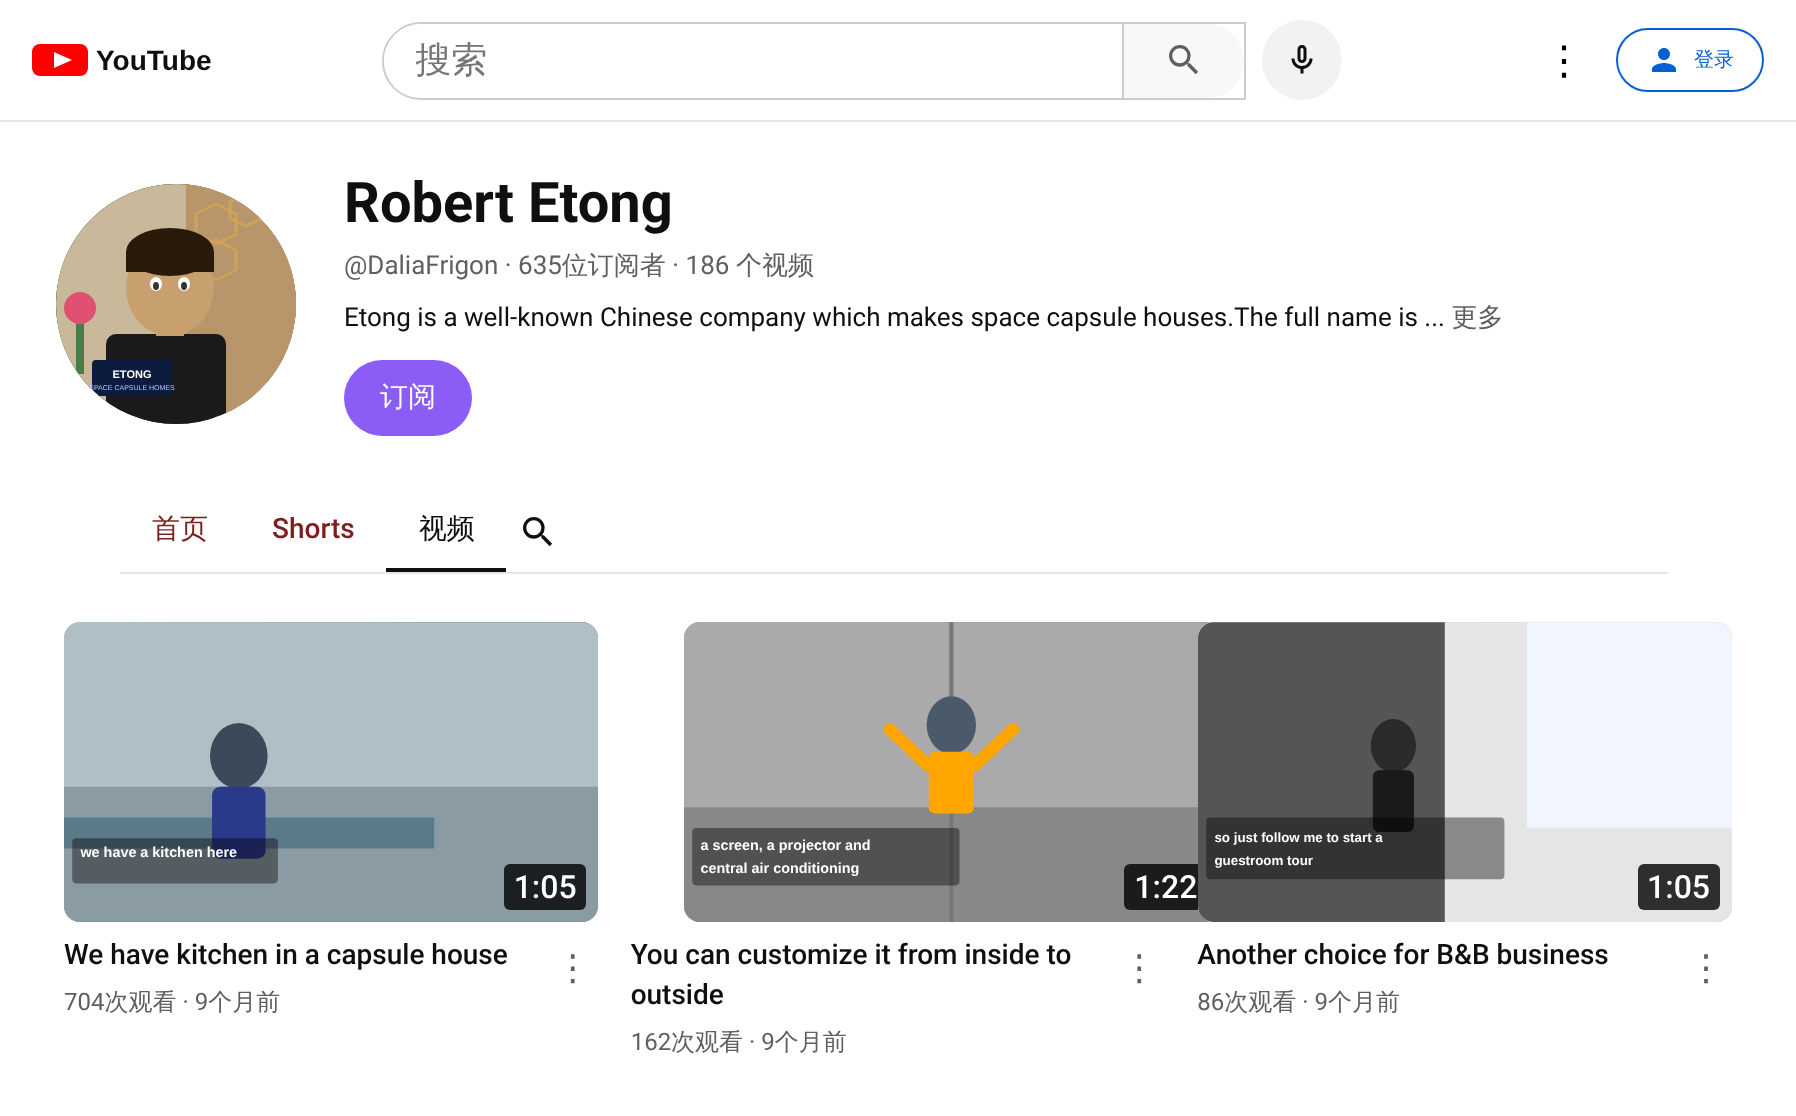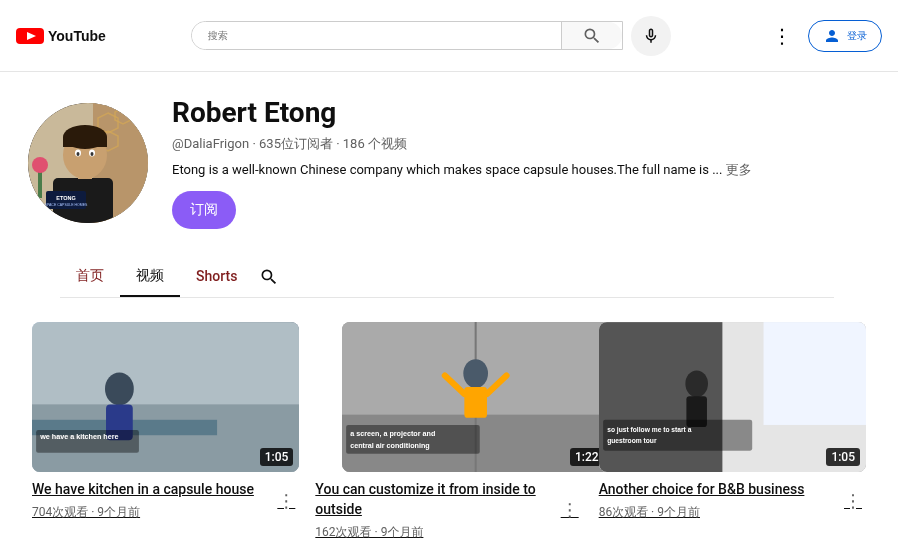--- a/index.html
+++ b/index.html
@@ -3,21 +3,21 @@
   <meta charset="utf-8">
   <style>
     * { box-sizing: border-box; margin: 0; padding: 0; }
     body { font-family: 'Roboto', Arial, sans-serif; background: #fff; color: #0f0f0f; width: 898px; min-height: 558px; overflow-x: hidden; }
 
     
     .header {
       display: flex;
       align-items: center;
       padding: 0 16px;
-      height: 72px;
+      height: 61px;
       background: #fff;
       border-bottom: 1px solid #e5e5e5;
       gap: 16px;
     }
     .logo-area {
       display: flex;
       align-items: center;
       gap: 4px;
       min-width: 120px;
     }
@@ -35,21 +35,21 @@
     .search-box {
       display: flex;
       flex: 1;
       border: 1px solid #ccc;
       border-radius: 40px 0 0 40px;
       overflow: hidden;
     }
     .search-input {
       flex: 1;
       padding: 8px 16px;
-      font-size: 10px;
+      font-size: 18px;
       border: none;
       outline: none;
       color: #0f0f0f;
       background: #fff;
     }
     .search-btn {
       background: #f8f8f8;
       border: none;
       border-left: 1px solid #ccc;
       padding: 0 20px;
@@ -209,30 +209,29 @@
       position: relative;
       overflow: hidden;
       margin-bottom: 8px;
     }
     .duration-badge {
       position: absolute;
       bottom: 6px;
       right: 6px;
       background: rgba(0,0,0,0.8);
       color: #fff;
-      font-size: 12px;
+      font-size: 16px;
       font-weight: 500;
       padding: 2px 5px;
       border-radius: 3px;
     }
     .video-meta {
       display: flex;
       gap: 8px;
-      align-items: center;
-      text-decoration: underline;
+      align-items: flex-start;
     }
     .video-info {
       flex: 1;
     }
     .video-title {
       font-size: 14px;
       font-weight: 500;
       color: #0f0f0f;
       line-height: 1.4;
       margin-bottom: 4px;
@@ -366,22 +365,22 @@
       <div class="channel-desc">
         <span>Etong is a well-known Chinese company which makes space capsule houses.The full name is ...</span>
         <span class="more-link">更多</span>
       </div>
       <button class="subscribe-btn">订阅</button>
     </div>
   </div>
 
   <div class="tabs">
     <a class="tab-item">首页</a>
+    <a class="tab-item">Shorts</a>
     <a class="tab-item active">视频</a>
-    <a class="tab-item">Shorts</a>
     <button class="tab-search">
       <svg width="20" height="20" viewBox="0 0 24 24" fill="#0f0f0f">
         <path d="M15.5 14h-.79l-.28-.27A6.471 6.471 0 0 0 16 9.5 6.5 6.5 0 1 0 9.5 16c1.61 0 3.09-.59 4.23-1.57l.27.28v.79l5 4.99L20.49 19l-4.99-5zm-6 0C7.01 14 5 11.99 5 9.5S7.01 5 9.5 5 14 7.01 14 9.5 11.99 14 9.5 14z"></path>
       </svg>
     </button>
   </div>
 </div>
 
 <div class="videos-section">
   <div class="videos-grid">

